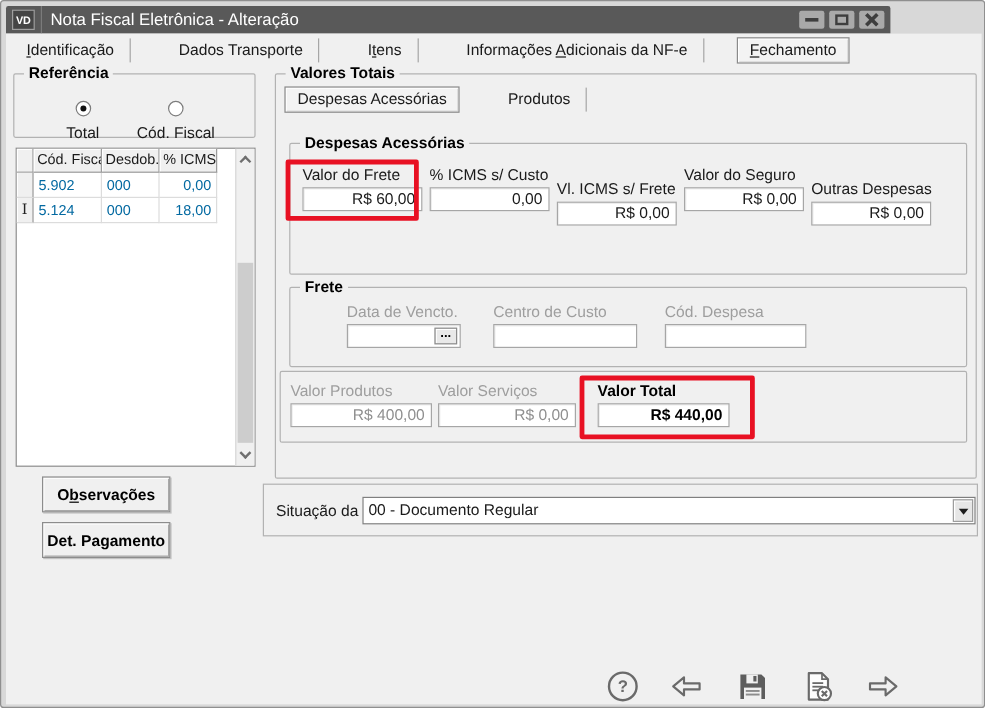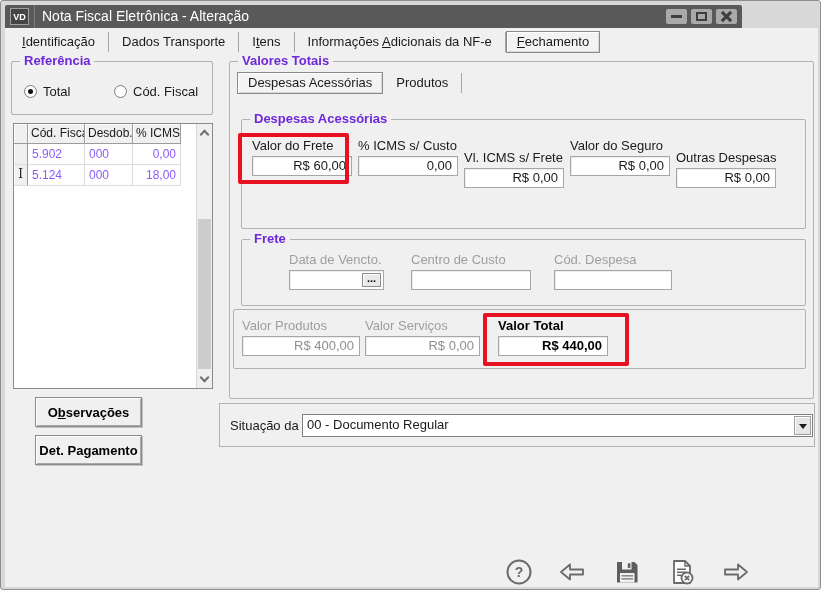--- a/index.html
+++ b/index.html
@@ -22,48 +22,48 @@
   .wbtn-min::after { content:""; position:absolute; left:5px; right:5px; top:6px; height:3px; background:#3e3e3e; }
   .wbtn-max::after { content:""; position:absolute; left:5px; right:5px; top:3px; bottom:3px; border:2px solid #3e3e3e; }
   .wbtn-close::before, .wbtn-close::after { content:""; position:absolute; left:4px; top:6px; width:13px; height:3px; background:#3e3e3e; }
   .wbtn-close::before { transform:rotate(45deg); }
   .wbtn-close::after  { transform:rotate(-45deg); }
 
   
   .client { position:absolute; left:4px; top:27px; width:813px; height:559px; background:#f0f0f0; }
 
   
-  .tabbar { position:absolute; display:flex; align-items:center; height:22px; }
+  .tabbar { position:absolute; display:flex; align-items:center; height:22px;gap:27px; }
   .tab { padding:2px 13px 3px; border-right:1px solid #a6a6a6; white-space:nowrap; }
   .tab.selected { border:1px solid #8a8a8a; background:#f3f3f3;
                   box-shadow:inset 1px 1px 0 #fff, inset -1px -1px 0 #d9d9d9; padding:2px 10px 3px; }
   .mn { text-decoration:underline; }
   #main-tabbar { left:4px; top:3px; }
   #vt-tabbar { left:232px; top:44px; }
 
   
   .gbox { position:absolute; border:1px solid #b2b2b2; border-radius:2px; }
   .gbox > .legend { position:absolute; top:-9px; left:8px; background:#f0f0f0; padding:0 4px;
-                    font-weight:bold; font-size:13px; color:#6d28d9; white-space:nowrap; }
+                    font-weight:bold; font-size:13px; color:#000000; white-space:nowrap; }
 
   
   .radio-row { position:absolute; left:12px; top:22px; display:flex; }
-  .radio { display:flex; align-items:center; gap:6px; }
+  .radio { display:flex; align-items:center; gap:6px;flex-direction:column; }
   .rdot { width:13px; height:13px; border:1px solid #7d7d7d; border-radius:50%; background:#fff; position:relative; }
   .radio.selected .rdot::after { content:""; position:absolute; left:3px; top:3px; width:5px; height:5px;
                                  border-radius:50%; background:#111; }
 
   
   .grid { position:absolute; left:8px; top:95px; width:200px; height:266px;
           border:1px solid #8a8a8a; background:#fff; }
   .gr-row { display:flex; height:21px; }
   .gr-head { height:20px; }
   .gh { background:#f0f0f0; border-right:1px solid #9c9c9c; border-bottom:1px solid #9c9c9c;
         box-shadow:inset 1px 1px 0 #fff; font-size:12px; padding:2px 3px 0; white-space:nowrap; overflow:hidden; }
-  .gc { border-right:1px solid #dcdcdc; border-bottom:1px solid #dcdcdc; color:#8b5cf6;
+  .gc { border-right:1px solid #dcdcdc; border-bottom:1px solid #dcdcdc; color:#0369a1;
         font-size:12px; padding:3px 4px 0; white-space:nowrap; overflow:hidden; }
   .gind { background:#f0f0f0; border-right:1px solid #9c9c9c; border-bottom:1px solid #dcdcdc;
           box-shadow:inset 1px 0 0 #fff; color:#222; font-family:"DejaVu Serif",serif;
           font-size:12px; text-align:center; padding-top:2px; }
   .w-ind{width:14px;} .w-c1{width:57px;} .w-c2{width:48px;} .w-c3{width:48px;}
   .num { text-align:right; }
   .vscroll { position:absolute; right:0; top:0; bottom:0; width:16px; background:#f0f0f0; border-left:1px solid #d6d6d6; }
   .chev { position:absolute; left:4px; width:7px; height:7px; border-right:2px solid #6f6f6f; border-bottom:2px solid #6f6f6f; }
   .chev.up { top:7px; transform:rotate(-135deg); }
   .chev.down { bottom:7px; transform:rotate(45deg); }

